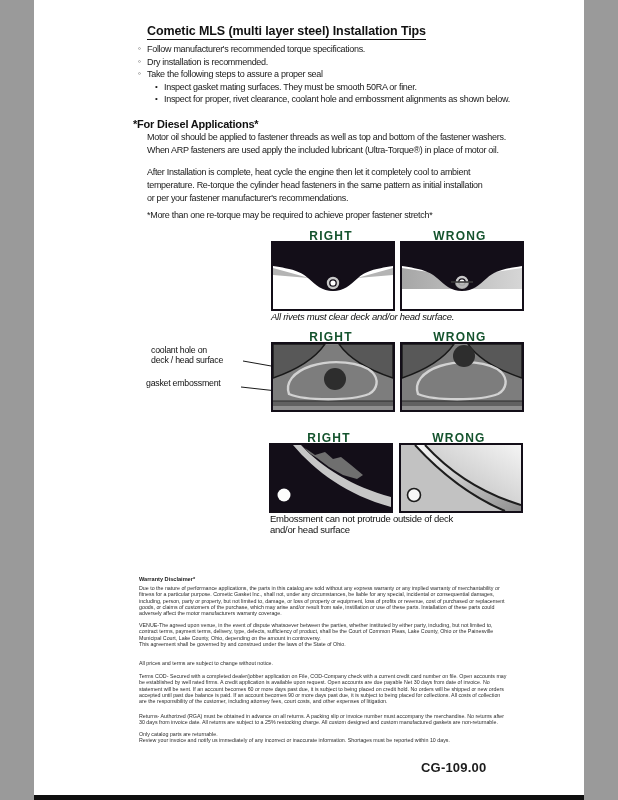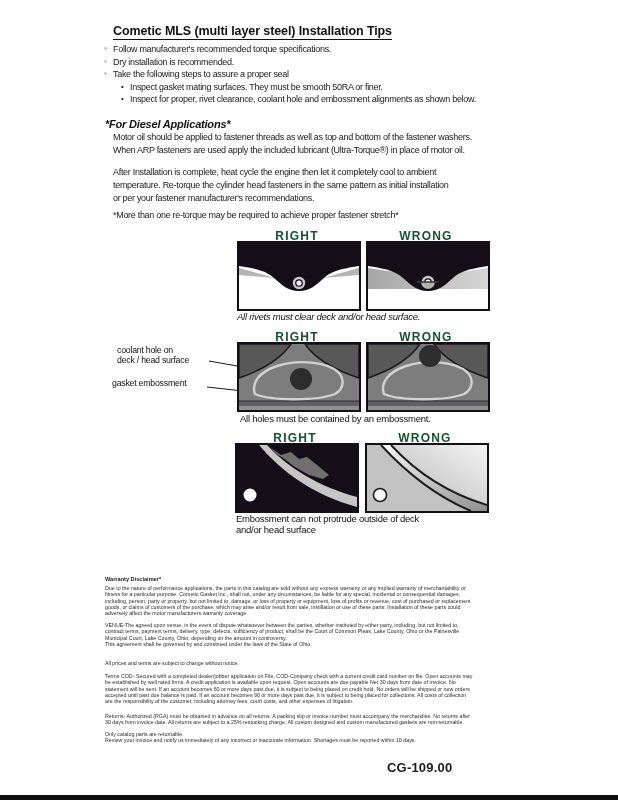--- a/index.html
+++ b/index.html
@@ -1,16 +1,16 @@
 <!DOCTYPE html>
 <html><head>
 <meta charset="utf-8">
 <style>
   html,body{margin:0;padding:0;background:#9a9a9a;}
-  .page{position:relative;width:618px;height:800px;margin:0 auto;background:#ffffff;
+  .page{position:relative;width:550px;height:800px;margin:0 auto;background:#ffffff;
         font-family:"Liberation Sans","DejaVu Sans",sans-serif;color:#1a1a1a;overflow:hidden;}
   .abs{position:absolute;}
   .title{font-size:12.5px;font-weight:bold;letter-spacing:-0.1px;color:#111;
          border-bottom:1.5px solid #111;padding-bottom:1px;}
   .bullet{display:flex;font-size:9px;letter-spacing:-0.3px;line-height:12.5px;color:#1a1a1a;}
   .bullet .m{width:9px;flex:0 0 9px;font-size:8px;line-height:12.5px;}
   .heading2{font-size:11px;font-weight:bold;letter-spacing:-0.2px;color:#111;}
   .para{font-size:9px;letter-spacing:-0.3px;line-height:12.8px;white-space:pre-line;width:440px;}
   .dlabel{width:124px;text-align:center;font-size:12px;font-weight:700;letter-spacing:1.2px;color:#14532d;}
   .dbox{border:2px solid #130e18;width:120px;height:66px;background:#fff;}
@@ -43,21 +43,21 @@
   </div>
   <div class="abs bullet" style="left:121px;top:80.5px;width:460px;">
     <span class="m">•</span>
     <span>Inspect gasket mating surfaces.  They must be smooth 50RA or finer.</span>
   </div>
   <div class="abs bullet" style="left:121px;top:93px;width:470px;">
     <span class="m">•</span>
     <span>Inspect for proper, rivet clearance, coolant hole and embossment alignments as shown below.</span>
   </div>
 
-  <div class="abs heading2" style="left:105px;top:118px;font-style:italic;">*For Diesel Applications*</div>
+  <div class="abs heading2" style="left:99px;top:118px;">*For Diesel Applications*</div>
   <div class="abs para" style="left:113px;top:131px;">Motor oil should be applied to fastener threads as well as top and bottom of the fastener washers.
 When ARP fasteners are used apply the included lubricant (Ultra-Torque®) in place of motor oil.</div>
   <div class="abs para" style="left:113px;top:209px;">*More than one re-torque may be required to achieve proper fastener stretch*</div>
   <div class="abs para" style="left:113px;top:166px;">After Installation is complete, heat cycle the engine then let it completely cool to ambient
 temperature. Re-torque the cylinder head fasteners in the same pattern as initial installation
 or per your fastener manufacturer's recommendations.</div>
 
   <div class="abs dlabel" style="left:235px;top:229px;">RIGHT</div>
   <div class="abs dlabel" style="left:364px;top:229px;">WRONG</div>
 
@@ -118,21 +118,20 @@
       <rect width="120" height="66" fill="#7d7d7d"></rect>
       <path d="M0,0 H52 C43,13 26,25 0,34 Z" fill="#585858" stroke="#181818" stroke-width="1.4"></path>
       <path d="M120,0 H66 C75,13 93,25 120,34 Z" fill="#585858" stroke="#181818" stroke-width="1.4"></path>
       <rect x="0" y="57" width="120" height="5" fill="#616161"></rect>
       <line x1="0" y1="57" x2="120" y2="57" stroke="#2c2c2c" stroke-width="1"></line>
       <rect x="0" y="62" width="120" height="4" fill="#8f8f8f"></rect>
       <path d="M16,50 C12,39 20,28 38,22 C60,15 88,18 99,28 C106,35 105,45 96,50 C78,57 32,57 16,50 Z" fill="none" stroke="#d2d2d2" stroke-width="2.4"></path>
       <circle cx="62" cy="12" r="11" fill="#2d2d2d"></circle>
     </svg>
   </div>
-  <div class="abs caption" style="left:240px;top:414px;">All holes must be contained by an embossment.</div>
 
   <div class="abs dlabel" style="left:233px;top:431px;">RIGHT</div>
   <div class="abs dlabel" style="left:363px;top:431px;">WRONG</div>
 
   <div class="abs dbox" style="left:235px;top:443px;">
     <svg width="120" height="66" viewBox="0 0 120 66">
       <rect width="120" height="66" fill="#130e18"></rect>
       <path d="M30,0 C50,22 82,42 120,52 L120,62 C76,50 44,26 22,0 Z" fill="#c6c6c6"></path>
       <polygon points="34,3 44,10 54,7 62,14 70,12 80,20 92,30 86,34 72,30 58,22 46,13 38,8" fill="#6f6f6f"></polygon>
       <circle cx="13" cy="50" r="6.5" fill="#fdfdfd"></circle>

